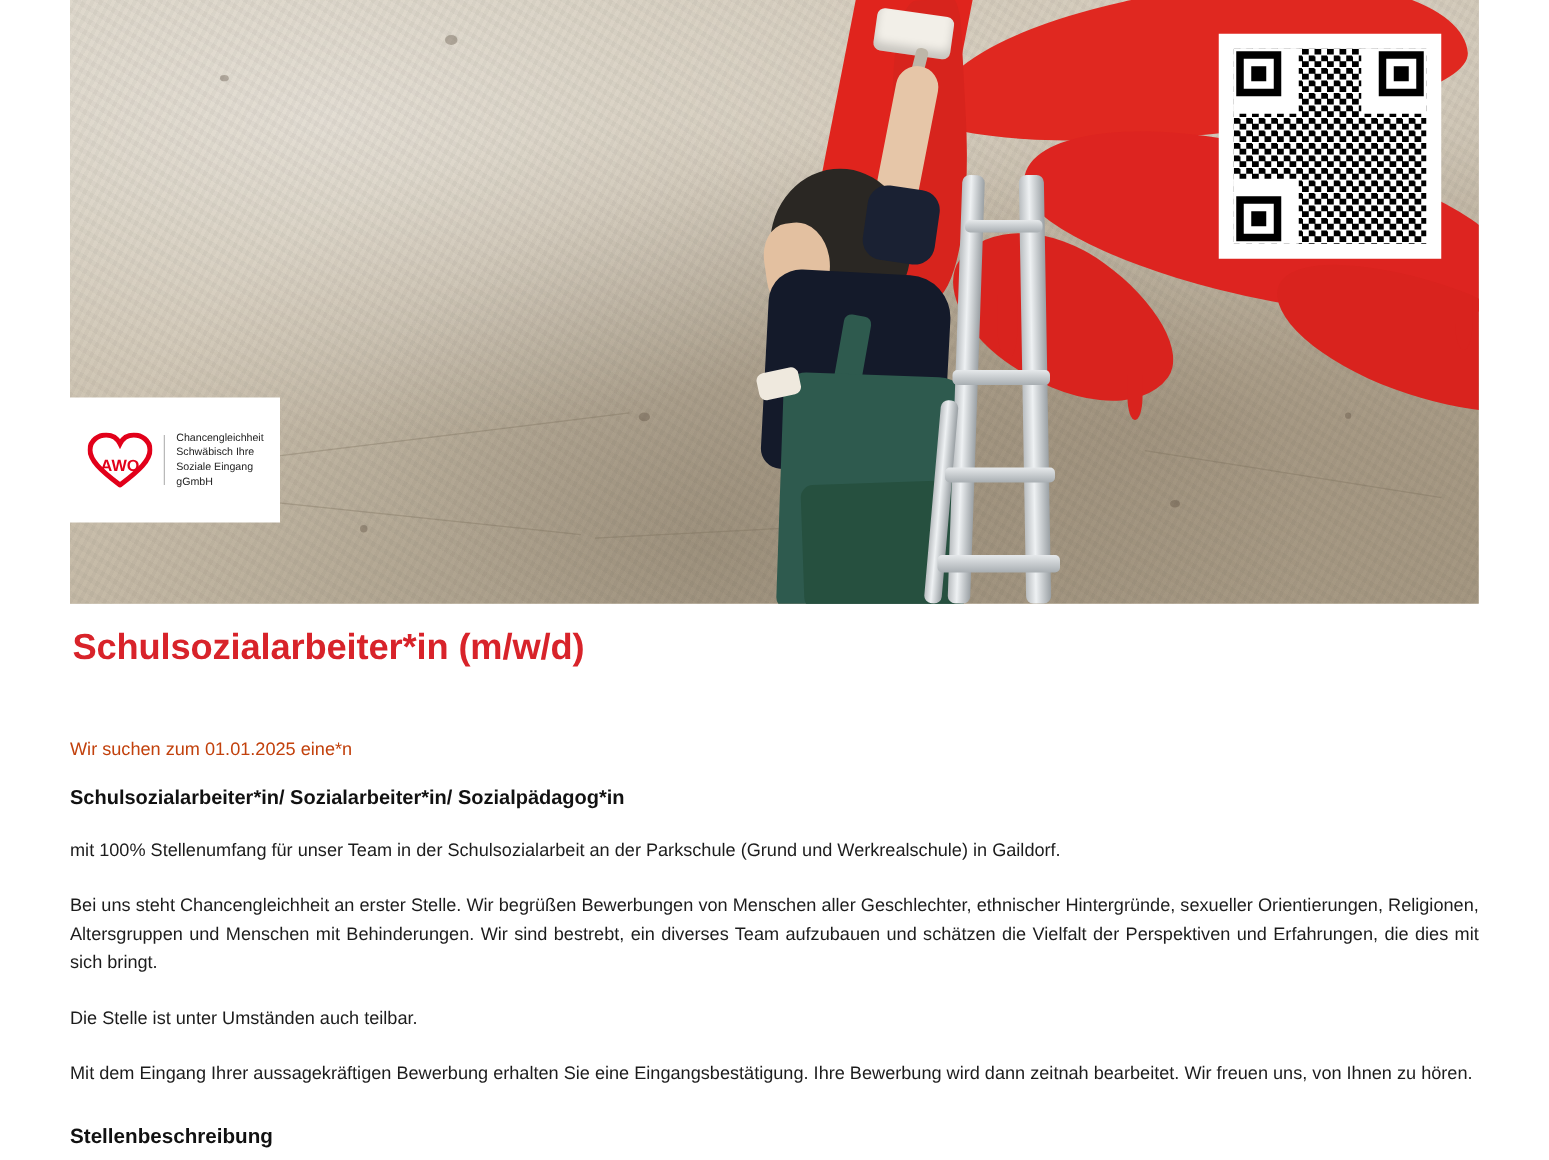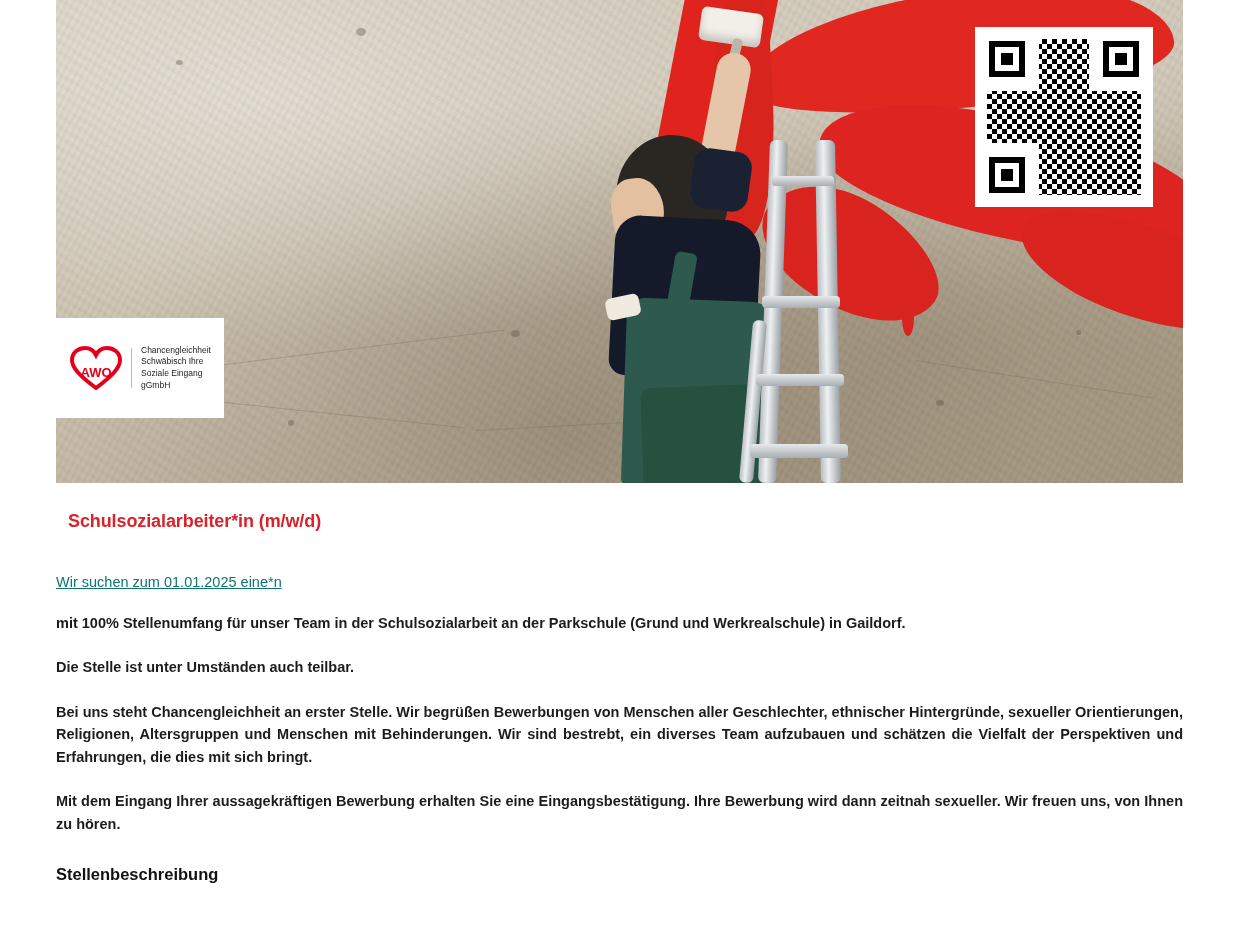--- a/index.html
+++ b/index.html
@@ -288,48 +288,46 @@
   }
 
   
   .content {
     position: absolute;
     left: 56px;
     top: 498px;
     width: 1127px;
   }
   h1.job-title {
-    margin: 12px;
+    margin: 2px;
     color: #d8232a;
-    font-size: 18px;
+    font-size: 29px;
     line-height: 1.27;
     font-weight: bold;
     letter-spacing: -0.1px;
   }
   .sub-lead {
     margin: 18px 0 0 0;
     font-size: 14.5px;
-    color: #0f766e;
-    text-decoration: underline;
+    color: #c2410c;
   }
   .role-line {
     margin: 22px 0 0 0;
     font-size: 16px;
     font-weight: bold;
     color: #111;
   }
   p.body {
     margin: 22px 0 0 0;
     font-size: 14.5px;
     line-height: 1.55;
     color: #1c1c1c;
     text-align: justify;
     text-justify: inter-word;
     hyphens: manual;
-    font-weight: bold;
   }
   p.body.tight { text-align: left; }
   h2.section {
     margin: 30px 0 0 0;
     font-size: 16.5px;
     font-weight: bold;
     color: #111;
   }
 </style>
 </head>
@@ -410,25 +408,26 @@
   </div>
 
   <div class="content">
     <h1 class="job-title">
       <span>Schulsozialarbeiter*in (m/w/d)</span><br>
       <br>
     </h1>
 
     <p class="sub-lead">Wir suchen zum 01.01.2025 eine*n</p>
 
+    <p class="role-line">Schulsozialarbeiter*in/ Sozialarbeiter*in/ Sozialpädagog*in</p>
 
     <p class="body tight">mit 100% Stellenumfang für unser Team in der Schulsozialarbeit an der Parkschule (Grund und Werkrealschule) in Gaildorf.</p>
 
+    <p class="body">Bei uns steht Chancengleichheit an erster Stelle. Wir begrüßen Bewerbungen von Menschen aller Geschlechter, ethnischer Hintergründe, sexueller Orientierungen, Religionen, Altersgruppen und Menschen mit Behinderungen. Wir sind bestrebt, ein diverses Team aufzubauen und schätzen die Vielfalt der Perspektiven und Erfahrungen, die dies mit sich bringt.</p>
+
     <p class="body tight">Die Stelle ist unter Umständen auch teilbar.</p>
 
-    <p class="body">Bei uns steht Chancengleichheit an erster Stelle. Wir begrüßen Bewerbungen von Menschen aller Geschlechter, ethnischer Hintergründe, sexueller Orientierungen, Religionen, Altersgruppen und Menschen mit Behinderungen. Wir sind bestrebt, ein diverses Team aufzubauen und schätzen die Vielfalt der Perspektiven und Erfahrungen, die dies mit sich bringt.</p>
-
-    <p class="body">Mit dem Eingang Ihrer aussagekräftigen Bewerbung erhalten Sie eine Eingangsbestätigung. Ihre Bewerbung wird dann zeitnah sexueller. Wir freuen uns, von Ihnen zu hören.</p>
+    <p class="body">Mit dem Eingang Ihrer aussagekräftigen Bewerbung erhalten Sie eine Eingangsbestätigung. Ihre Bewerbung wird dann zeitnah bearbeitet. Wir freuen uns, von Ihnen zu hören.</p>
 
     <h2 class="section">Stellenbeschreibung</h2>
   </div>
 
 </div>
 
 </body></html>

